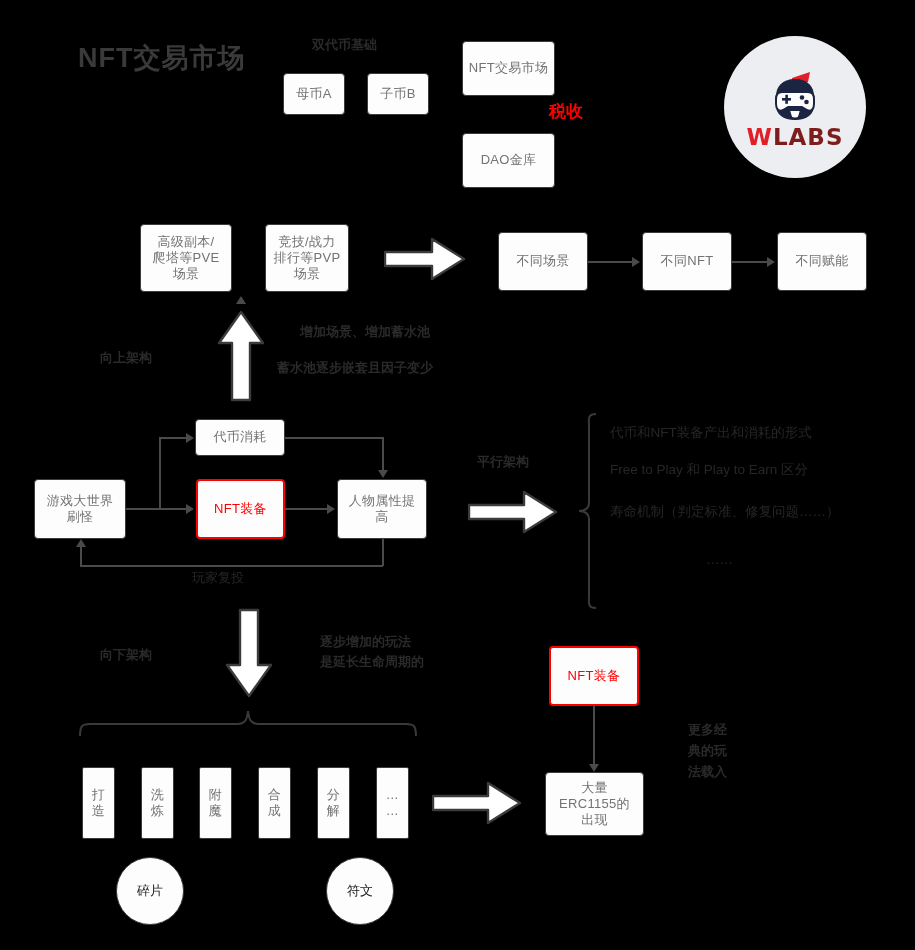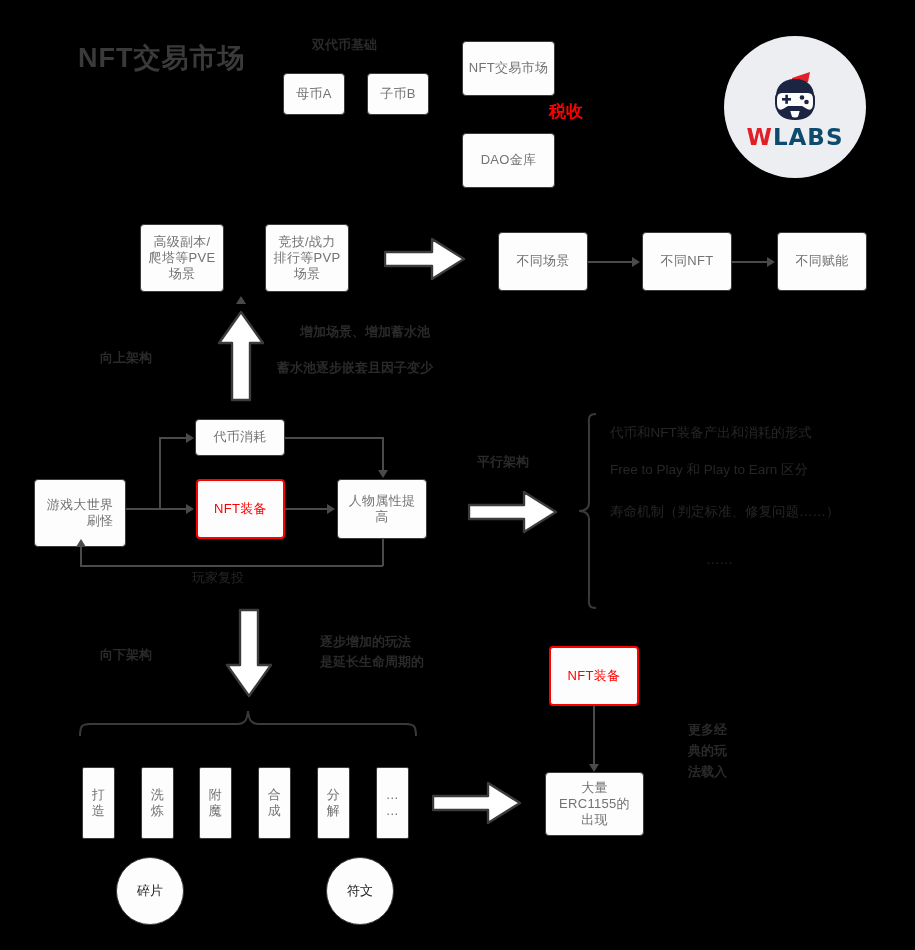--- a/index.html
+++ b/index.html
@@ -65,21 +65,21 @@
   
   .logo{
     position:absolute;width:142px;height:142px;border-radius:50%;
     background:#eceef2;display:flex;flex-direction:column;
     align-items:center;justify-content:center;
   }
   .logo .mark{width:62px;height:56px;}
   .logo .wordmark{margin-top:4px;font-size:23px;font-weight:bold;letter-spacing:1px;
     font-family:"DejaVu Sans",sans-serif;line-height:1;}
   .logo .wordmark .w{color:#e01f26;}
-  .logo .wordmark .rest{color:#0c4a6e;}
+  .logo .wordmark .rest{color:#7f1d1d;}
 
   
   .brace{position:absolute;}
   .brace svg{display:block;}
 </style>
 </head>
 <body>
 
 <div class="stage">
 
@@ -113,21 +113,21 @@
         <circle cx="42.5" cy="36" r="2.3" fill="#1b2440"></circle>
 
         <path d="M25 44 L37 44 L35 51 C34 53 28 53 27 51 Z" fill="#fdfdfd" stroke="#1b2440" stroke-width="2" stroke-linejoin="round"></path>
       </svg>
     </span>
     <span class="wordmark">
       <span class="w">W</span><span class="rest">LABS</span>
     </span>
   </div>
 
-  <div class="box" style="left:140px;top:224px;width:84px;height:68px;">高级副本/
+  <div class="box" style="left:140px;top:224px;width:92px;height:68px;">高级副本/
 爬塔等PVE
 场景</div>
   <div class="box" style="left:265px;top:224px;width:84px;height:68px;">竞技/战力
 排行等PVP
 场景</div>
 
   <div class="blockarrow" style="left:384px;top:236px;">
     <svg width="82" height="46" viewBox="0 0 82 46">
       <path d="M1 16 L48 16 L48 3 L80 23 L48 43 L48 30 L1 30 Z" fill="#ffffff" stroke="#3b3b3b" stroke-width="2.4" stroke-linejoin="round"></path>
     </svg>
@@ -146,21 +146,21 @@
     <svg width="50" height="92" viewBox="0 0 50 92">
       <path d="M25 2 L47 33 L34 33 L34 90 L16 90 L16 33 L3 33 Z" fill="#ffffff" stroke="#3b3b3b" stroke-width="2.4" stroke-linejoin="round"></path>
     </svg>
   </div>
   <div class="arrowhead ah-up" style="left:236px;top:296px;border-bottom-color:#4a4a4a;"></div>
 
   <div class="dim" style="left:100px;top:348px;">向上架构</div>
   <div class="dim" style="left:300px;top:322px;">增加场景、增加蓄水池</div>
   <div class="dim" style="left:277px;top:358px;">蓄水池逐步嵌套且因子变少</div>
 
-  <div class="box" style="left:34px;top:479px;width:92px;height:68px;text-align:right;">游戏大世界
+  <div class="box" style="left:34px;top:479px;width:92px;height:60px;">游戏大世界
 刷怪</div>
   <div class="box" style="left:195px;top:419px;width:90px;height:37px;">代币消耗</div>
   <div class="box red" style="left:196px;top:479px;width:89px;height:60px;">NFT装备</div>
   <div class="box" style="left:337px;top:479px;width:90px;height:60px;">人物属性提
 高</div>
 
   <div class="hline" style="left:126px;top:508px;width:60px;"></div>
   <div class="arrowhead ah-right" style="left:186px;top:504px;"></div>
 
   <div class="vline" style="left:159px;top:438px;height:70px;"></div>

